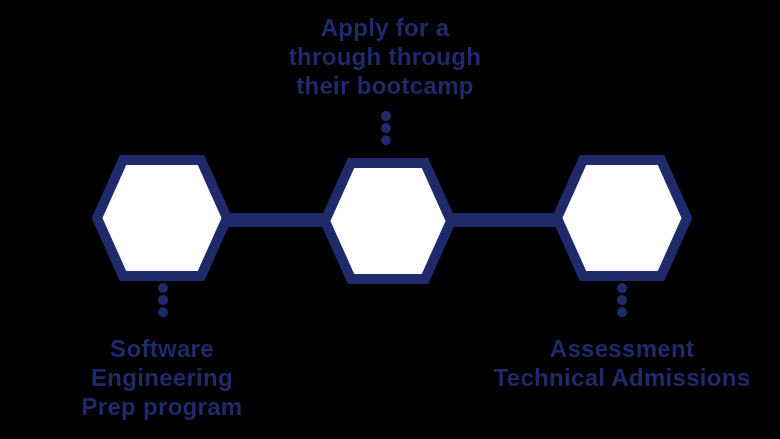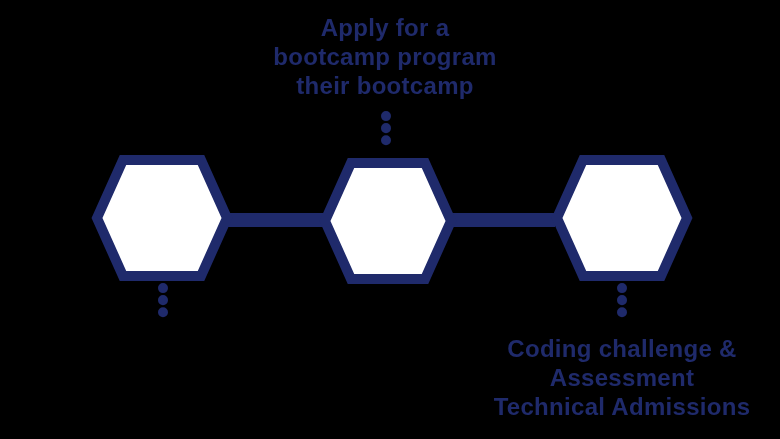--- a/index.html
+++ b/index.html
@@ -52,24 +52,28 @@
     <line x1="163" y1="288" x2="163" y2="324" stroke="var(--accent)" stroke-width="10" stroke-linecap="round" stroke-dasharray="0.1 12"></line>
     <line x1="622" y1="288" x2="622" y2="324" stroke="var(--accent)" stroke-width="10" stroke-linecap="round" stroke-dasharray="0.1 12"></line>
 
     <polygon points="97,218 123,160 201,160 227,218 201,276 123,276" fill="var(--hex-fill)" stroke="var(--accent)" stroke-width="10" stroke-linejoin="miter"></polygon>
     <polygon points="325,221 351,163 425,163 451,221 425,279 351,279" fill="var(--hex-fill)" stroke="var(--accent)" stroke-width="10" stroke-linejoin="miter"></polygon>
     <polygon points="557,218 583,160 661,160 687,218 661,276 583,276" fill="var(--hex-fill)" stroke="var(--accent)" stroke-width="10" stroke-linejoin="miter"></polygon>
   </svg>
 
   <div class="label label-top">
     <div>Apply for a</div>
-    <div>bootcamp program</div>
+    <div>through through</div>
     <div>their bootcamp</div>
   </div>
 
+  <div class="label label-left">
+    <div>Software</div>
+    <div>Engineering</div>
+    <div>Prep program</div>
+  </div>
 
   <div class="label label-right">
-    <div>Coding challenge &amp;</div>
     <div>Assessment</div>
     <div>Technical Admissions</div>
   </div>
 
 </div>
 
 </body></html>

